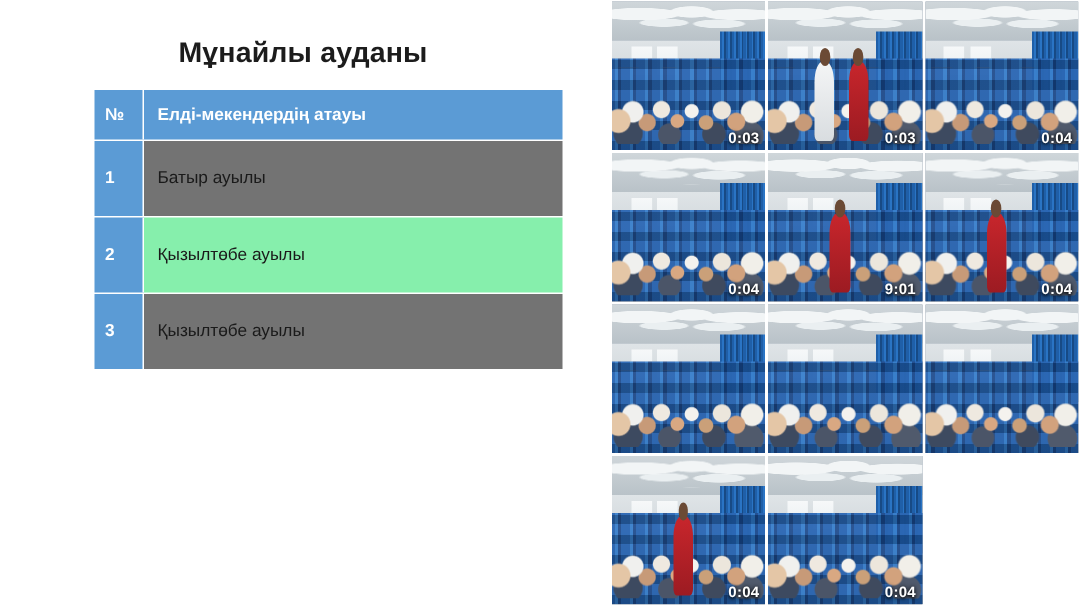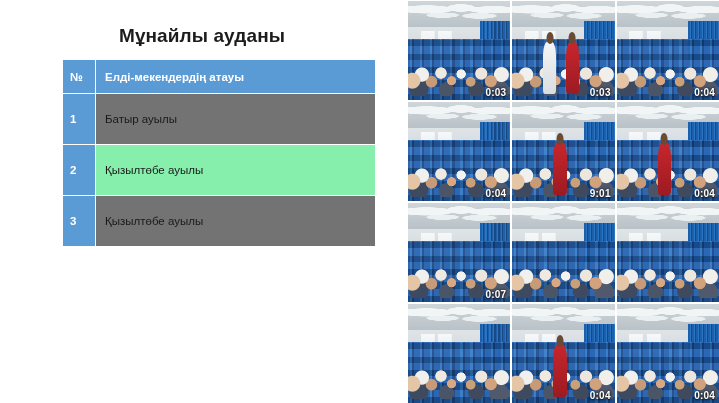--- a/index.html
+++ b/index.html
@@ -343,33 +343,20 @@
         <div class="scene">
           <div class="ceiling"></div>
           <div class="lights"></div>
           <div class="wall"></div>
           <div class="windows"></div>
           <div class="curtain"></div>
           <div class="floor"></div>
           <div class="seats"></div>
           <div class="crowd"></div>
         </div>
-        <span class="duration">0:07</span>
-      </div>
-      <div class="thumb">
-        <div class="scene">
-          <div class="ceiling"></div>
-          <div class="lights"></div>
-          <div class="wall"></div>
-          <div class="windows"></div>
-          <div class="curtain"></div>
-          <div class="floor"></div>
-          <div class="seats"></div>
-          <div class="crowd"></div>
-        </div>
       </div>
       <div class="thumb">
         <div class="scene">
           <div class="ceiling"></div>
           <div class="lights"></div>
           <div class="wall"></div>
           <div class="windows"></div>
           <div class="curtain"></div>
           <div class="floor"></div>
           <div class="seats"></div>

